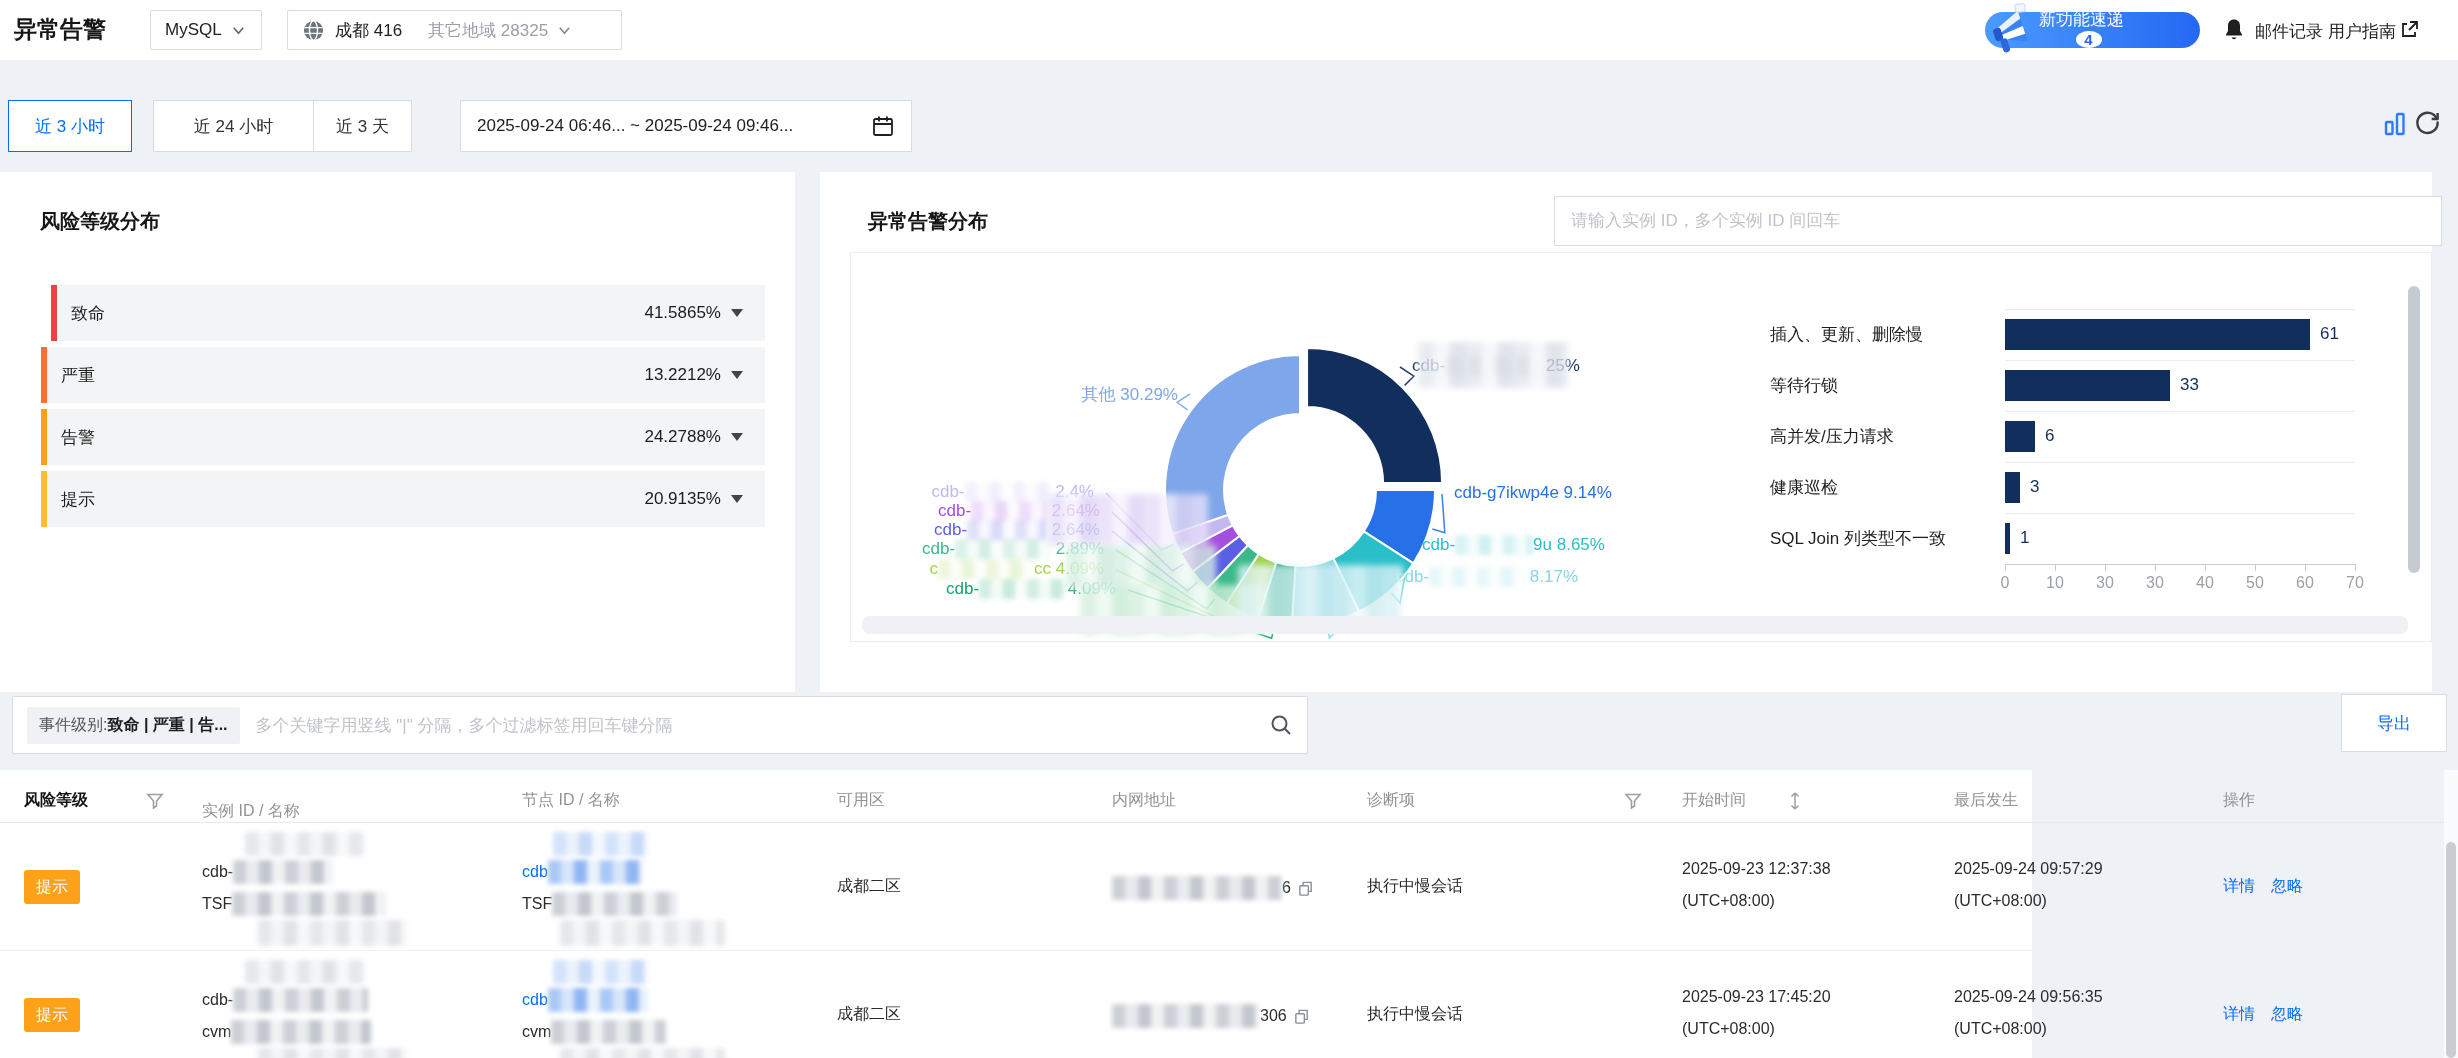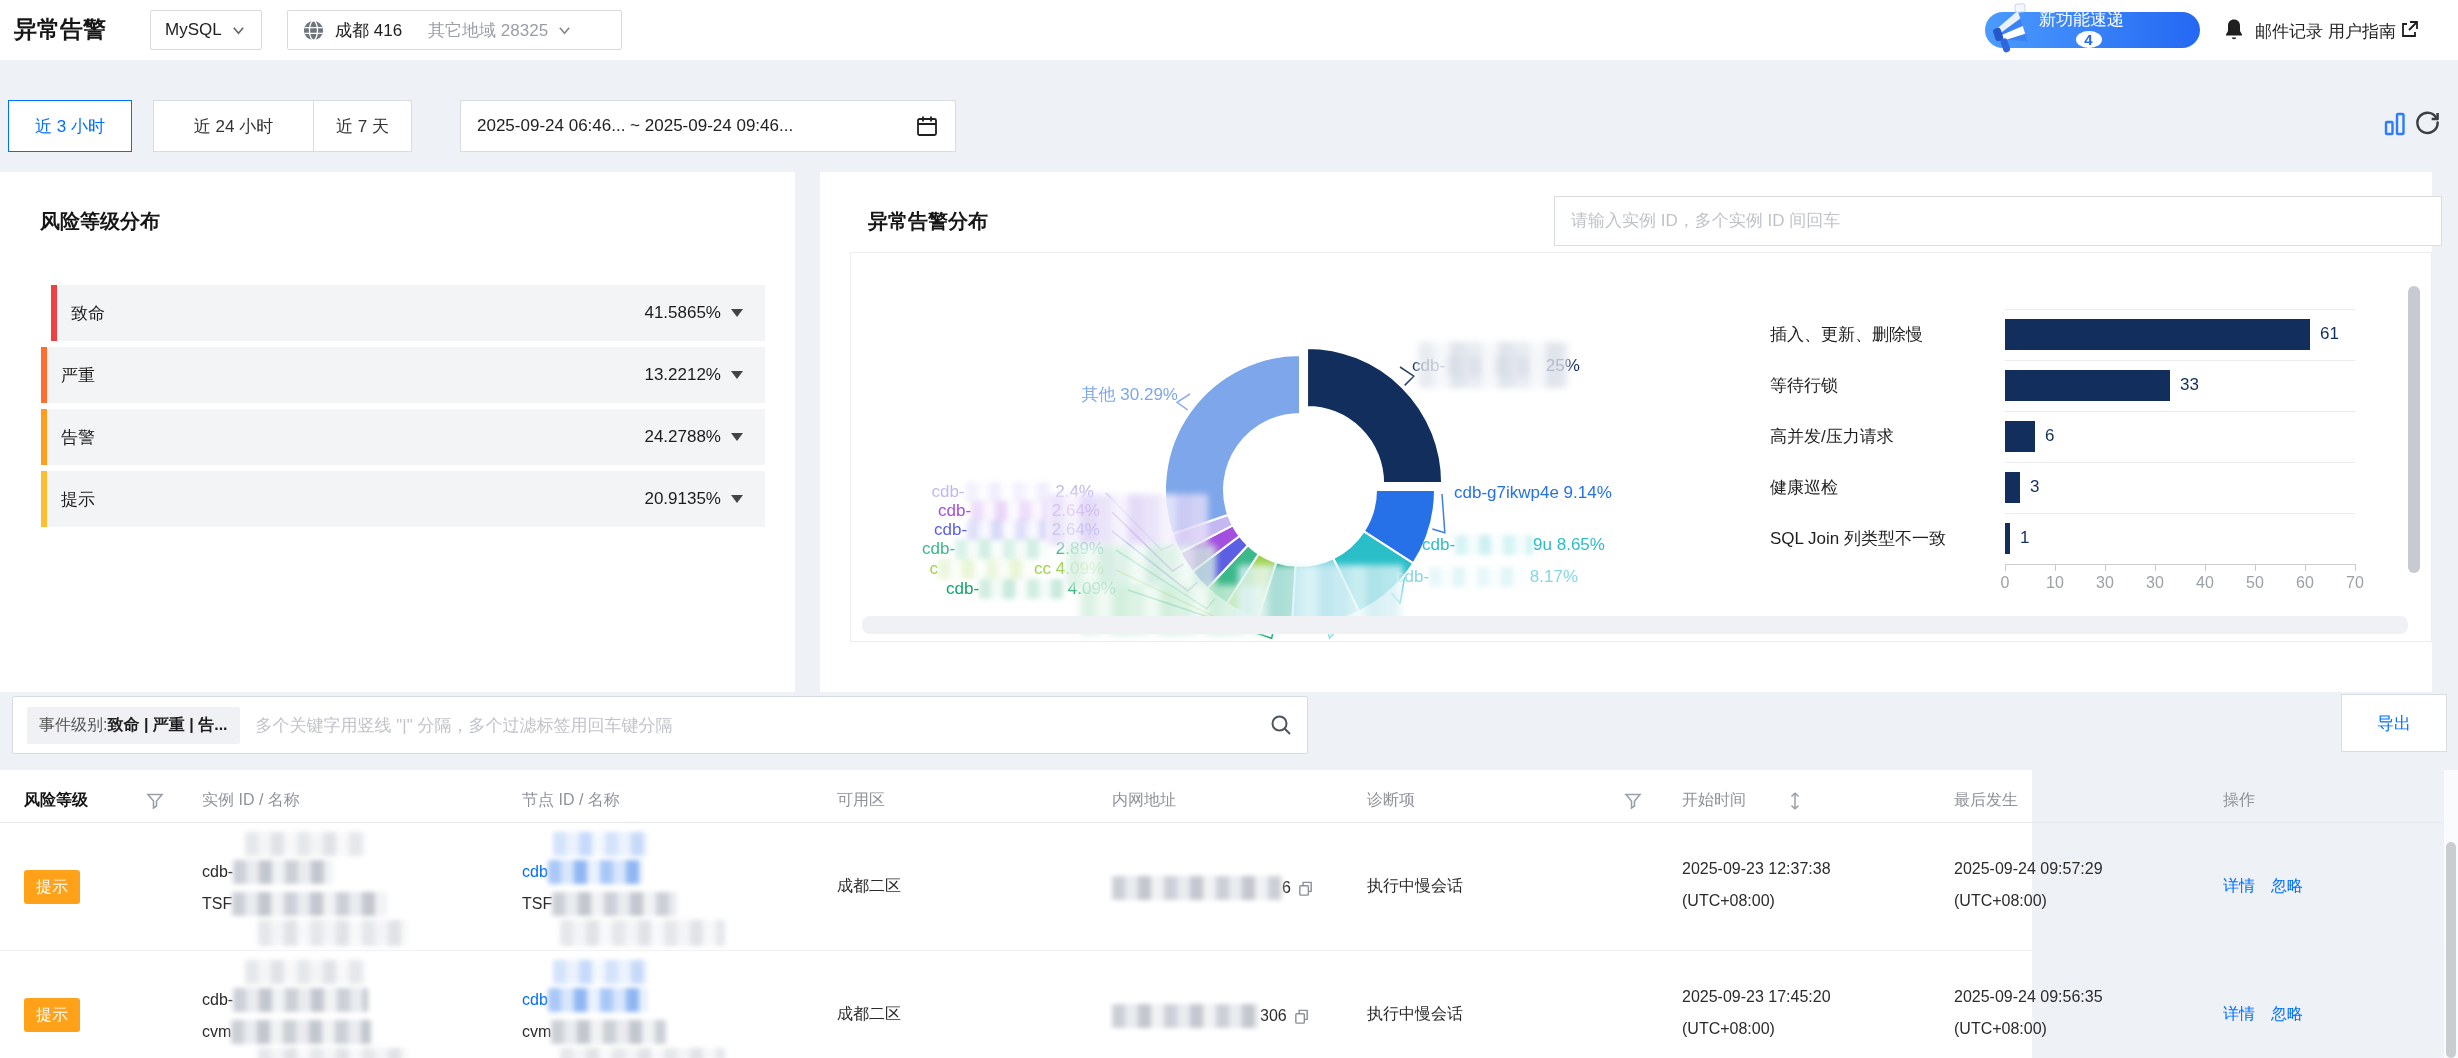--- a/index.html
+++ b/index.html
@@ -20,21 +20,21 @@
                 padding-right:8px; cursor:pointer;flex-direction:column; }
   .promo-text { color:#fff; font-size:17px; margin-right:14px; }
   .promo-badge { width:26px; height:26px; border-radius:50%; background:#fff; color:#2468f2; font-size:15px; font-weight:bold;
                  display:flex; align-items:center; justify-content:center; }
   .hdr-link { position:absolute; top:20px; font-size:17px; color:#1f1f1f; cursor:pointer; }
 
   
   .tab { position:absolute; top:100px; height:52px; background:#fff; border:1px solid #d8dbe0; color:#333;
          display:flex; align-items:center; justify-content:center; font-size:17px; cursor:pointer; }
   .tab.active { border:1px solid #006eff; color:#006eff; z-index:2; }
-  .date-box { position:absolute; left:460px; top:100px; width:496px; height:52px; background:#fff; border:1px solid #d8dbe0;
+  .date-box { position:absolute; left:460px; top:100px; width:452px; height:52px; background:#fff; border:1px solid #d8dbe0;
               display:flex; align-items:center; padding:0 16px; font-size:17px; color:#222; cursor:pointer; }
   .date-box svg { margin-left:auto; }
 
   
   .card { position:absolute; background:#fff; }
   .card-title { position:absolute; font-size:20px; font-weight:bold; color:#161616; }
 
   
   .risk-row { position:absolute; left:41px; width:724px; height:56px; display:flex; align-items:center; cursor:pointer; }
   .risk-bar { width:6px; height:56px; flex:0 0 6px; }
@@ -151,21 +151,21 @@
     </svg>
   </div>
 
   <div class="tab active" style="left:8px; width:124px;">
       <span>近 3 小时</span>
     </div>
   <div class="tab" style="left:153px; width:161px;">
       <span>近 24 小时</span>
     </div>
   <div class="tab" style="left:313px; width:99px;">
-      <span>近 7 天</span>
+      <span>近 3 天</span>
     </div>
 
   <div class="date-box">
     <span>2025-09-24 06:46...  ~ 2025-09-24 09:46...</span>
     <svg width="24" height="24" viewBox="0 0 24 24">
       <rect x="3" y="5" width="18" height="16" rx="1.5" fill="none" stroke="#1f1f1f" stroke-width="1.8"></rect>
       <path d="M3 10h18M8 2.5v5M16 2.5v5" stroke="#1f1f1f" stroke-width="1.8" fill="none"></path>
     </svg>
   </div>
 
@@ -321,21 +321,21 @@
   </div>
   <div class="export-btn">
       <span>导出</span>
     </div>
 
   <div id="table-card">
     <span class="th dark" style="left:24px;">风险等级</span>
     <svg class="abs" style="left:146px; top:22px;" width="18" height="18" viewBox="0 0 18 18">
       <path d="M2 2.5h14L10.5 9v5l-3 2v-7z" fill="none" stroke="#9aa0a8" stroke-width="1.6"></path>
     </svg>
-    <span class="th" style="left:202px;">实例 ID / 名称</span>
+    <span class="th" style="left:202px;margin-top:11px;">实例 ID / 名称</span>
     <span class="th" style="left:522px;">节点 ID / 名称</span>
     <span class="th" style="left:837px;">可用区</span>
     <span class="th" style="left:1112px;">内网地址</span>
     <span class="th" style="left:1367px;">诊断项</span>
     <svg class="abs" style="left:1624px; top:22px;" width="18" height="18" viewBox="0 0 18 18">
       <path d="M2 2.5h14L10.5 9v5l-3 2v-7z" fill="none" stroke="#9aa0a8" stroke-width="1.6"></path>
     </svg>
     <span class="th" style="left:1682px;">开始时间</span>
     <svg class="abs" style="left:1788px; top:21px;" width="14" height="20" viewBox="0 0 14 20">
       <path d="M7 2v16M7 2L3.5 5.5M7 2l3.5 3.5M7 18l-3.5-3.5M7 18l3.5-3.5" fill="none" stroke="#9aa0a8" stroke-width="1.5"></path>

